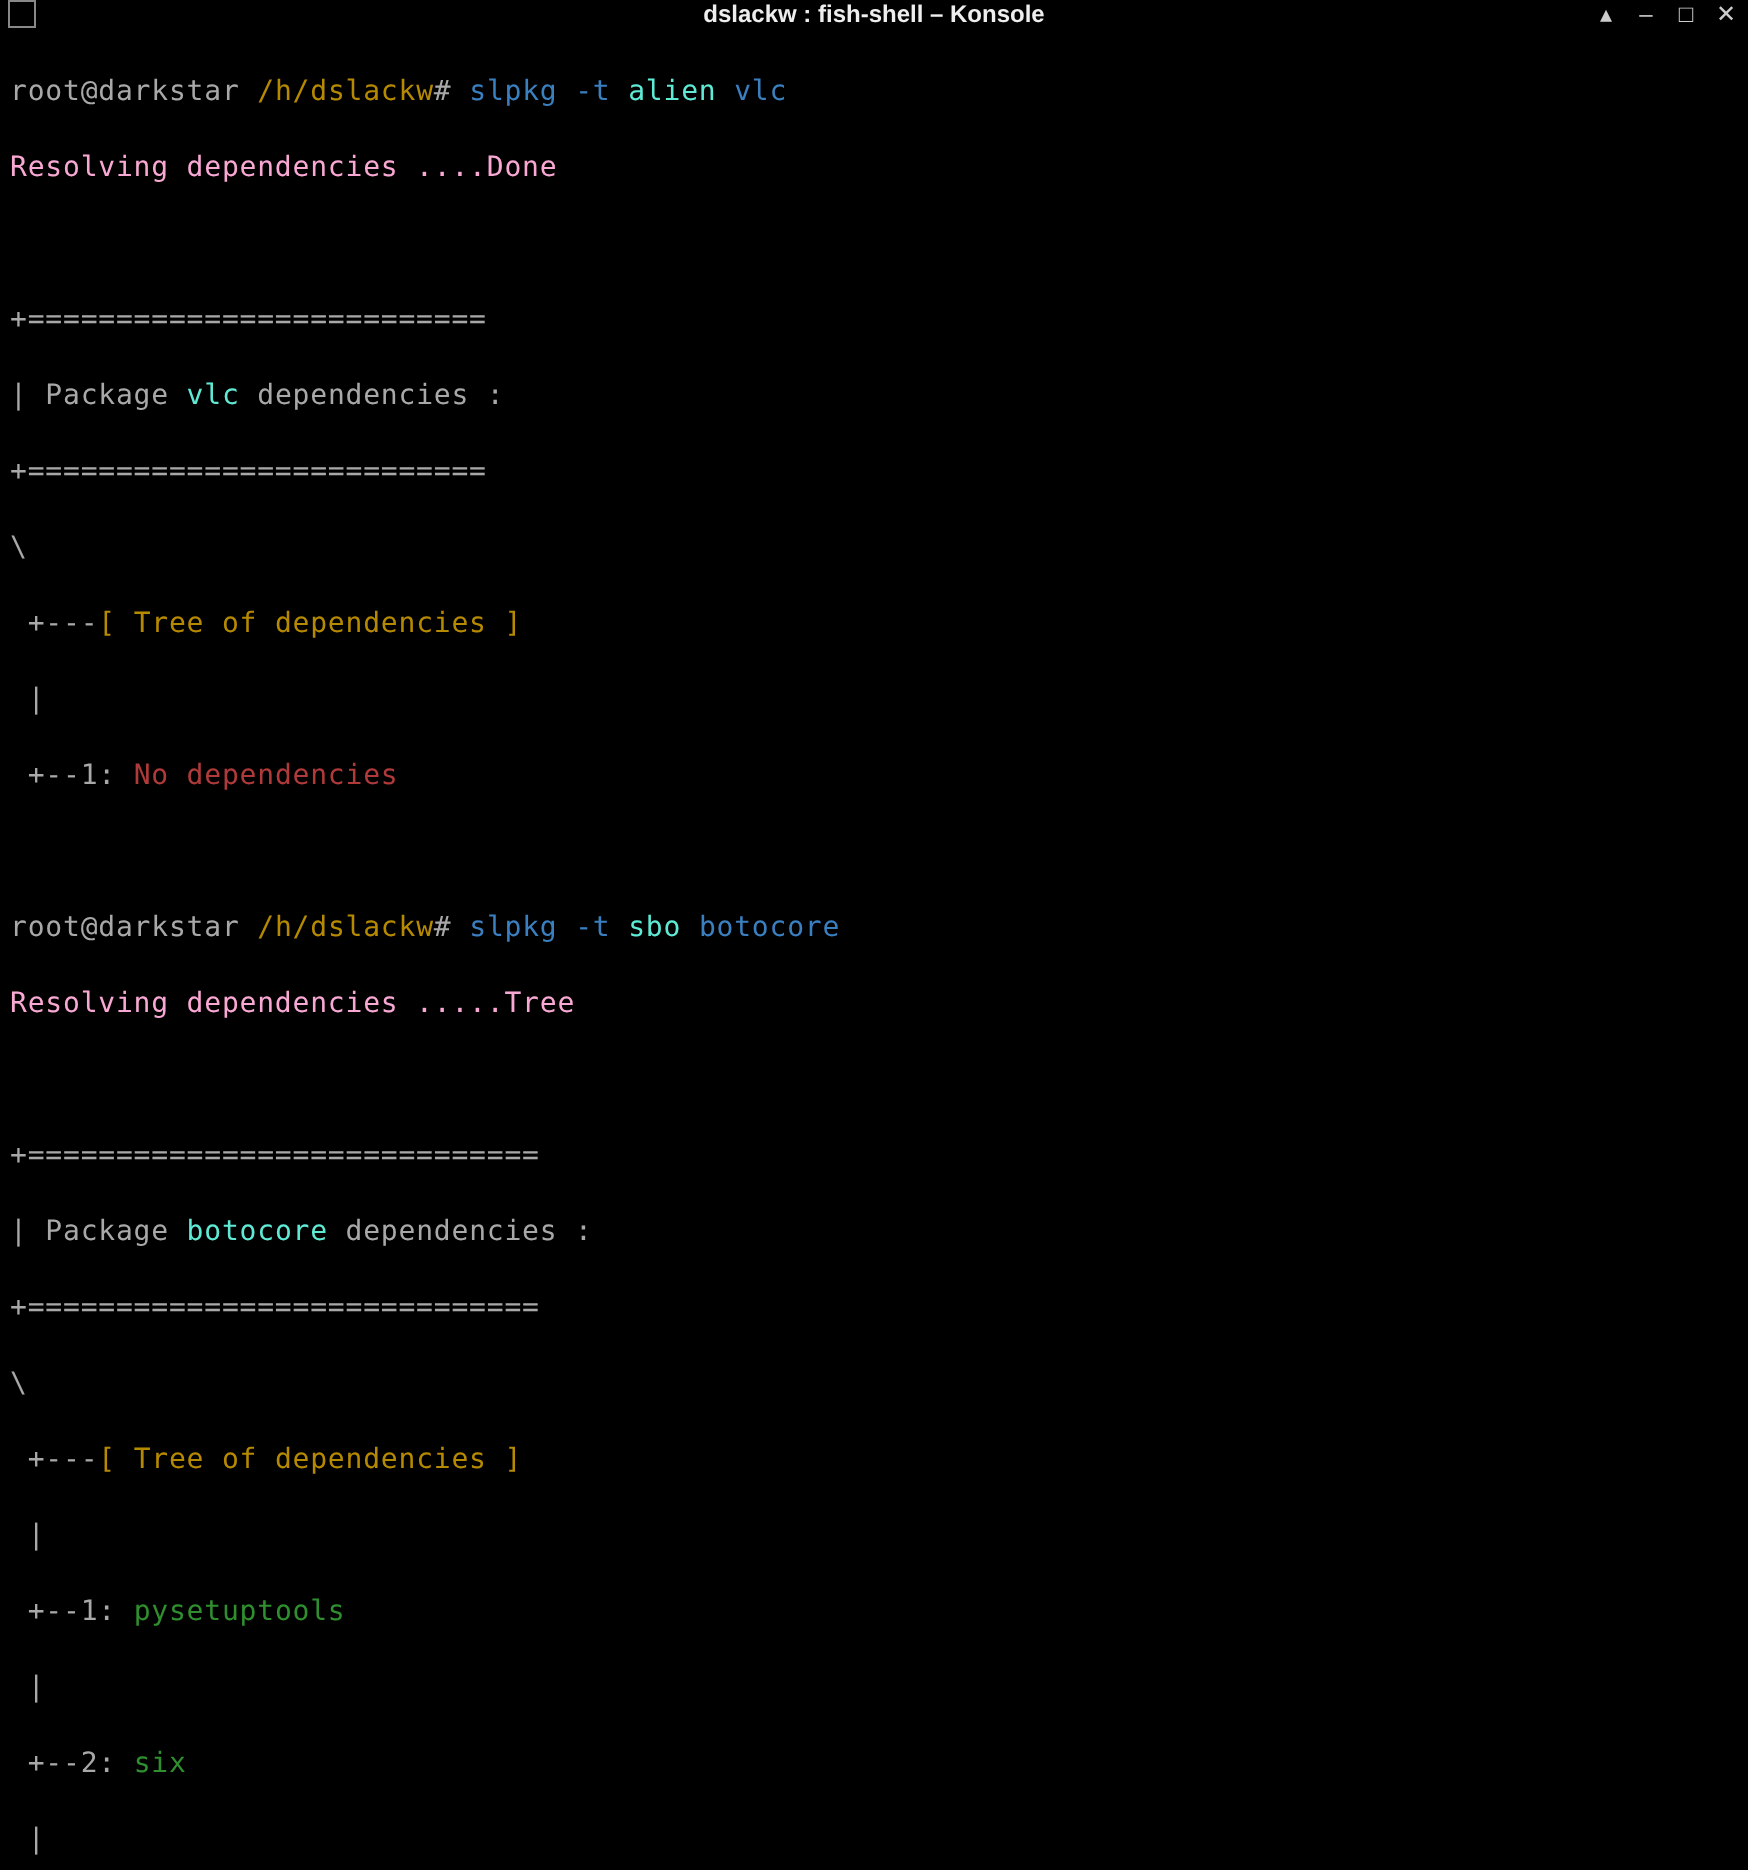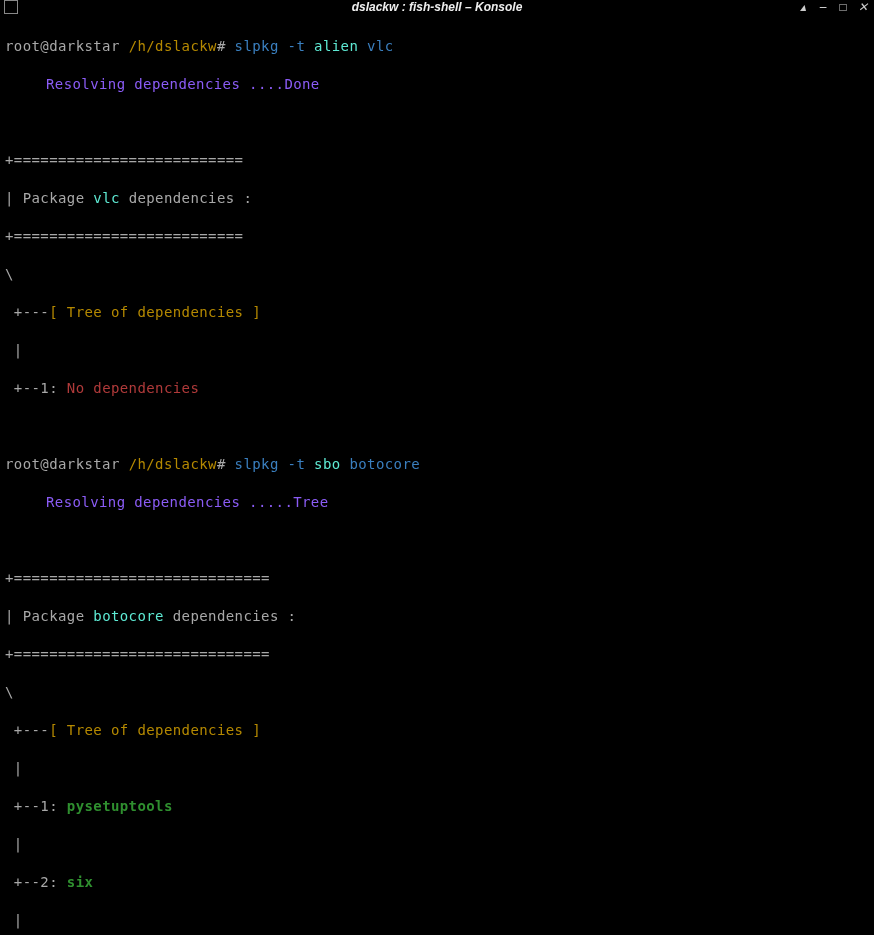--- a/index.html
+++ b/index.html
@@ -14,21 +14,20 @@
       display: flex;
       flex-direction: column;
     }
     .titlebar {
       height: 22px;
       background: #000;
       display: flex;
       align-items: center;
       padding: 0 4px;
       position: relative;
-      font-style: italic;
     }
     .titlebar-icon {
       width: 14px; height: 14px;
       border: 1px solid #888;
       margin-right: 8px;
     }
     .titlebar-title {
       position: absolute;
       left: 50%;
       transform: translateX(-50%);
@@ -54,25 +53,25 @@
     .terminal {
       flex: 1;
       background: #000;
       padding: 4px 5px;
       line-height: 19px;
       letter-spacing: 0.4px;
       white-space: pre;
       position: relative;
     }
     .c-grey { color: #a8a8a8; }
-    .c-dimgrey { color: #8b5cf6; margin-left: 41px; }
+    .c-dimgrey { color: #f9a8d4; }
     .c-yellow { color: #b58900; margin-top: 36px; }
     .c-blue { color: #3a7fbf; }
     .c-cyan { color: #5eead4; }
-    .c-green { color: #2f8f2f; font-weight: bold; }
+    .c-green { color: #2f8f2f; }
     .c-red { color: #b03a3a; }
   </style>
 </head>
 <body>
 
 <div class="titlebar">
   <div class="titlebar-icon"></div>
   <div class="titlebar-title">dslackw : fish-shell – Konsole</div>
   <div class="titlebar-buttons">
     <div class="titlebar-btn">▴</div>

